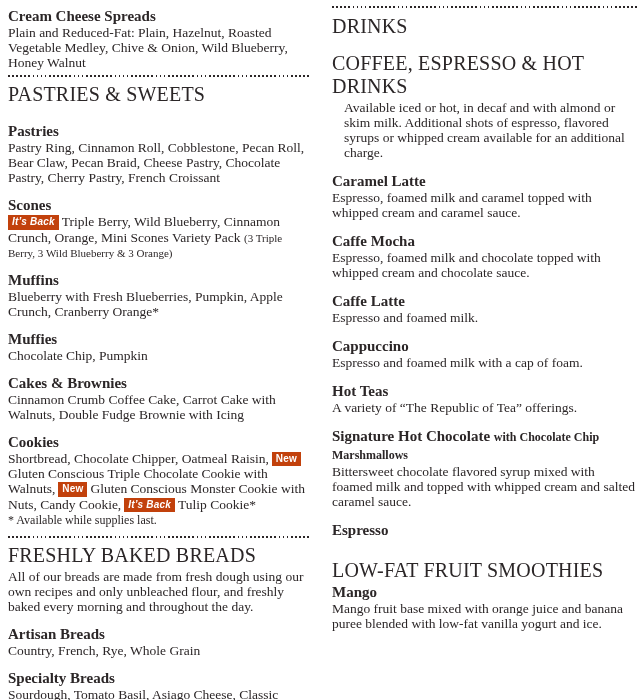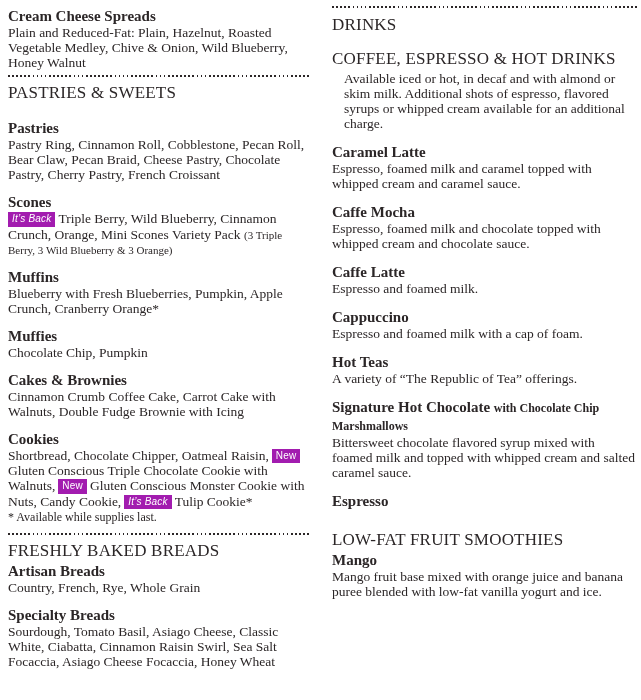--- a/index.html
+++ b/index.html
@@ -22,21 +22,21 @@
 
   .dotted {
     height: 2px;
     background: repeating-linear-gradient(to right, #2b2627 0 1.6px, transparent 1.6px 4.1px);
   }
   .col-left .dotted.top-section { margin: 5px 0 6px; }
   .col-right .dotted.page-top   { margin: 0 0 7px; }
   .col-left .dotted.breads      { margin: 9px 0 6px; }
 
   .section-header {
-    font-size: 17px;
+    font-size: 20px;
     letter-spacing: .2px;
     font-weight: normal;
     margin-bottom: 2px;
   }
   .section-header.gap-after { margin-bottom: 17px; }
 
   .menu-item { margin-bottom: 12px; }
   .col-right .menu-item { margin-bottom: 13px; }
 
   .item-title {
@@ -59,25 +59,25 @@
     line-height: 14px;
     margin-top: 1px;
   }
   .title-small {
     font-size: 12px;
     font-weight: bold;
   }
 
   .badge {
     display: inline-block;
-    background: #a21caf;
+    background: #c2410c;
     color: #ffffff;
     font-family: "Liberation Sans", sans-serif;
     font-size: 10px;
-    font-weight: normal;
+    font-weight: bold;
     line-height: 1;
     padding: 2px 4px 2.5px;
     margin: 0 3px 0 0;
     letter-spacing: .2px;
     vertical-align: 1px;
   }
   .badge.mid { margin: 0 3px; }
   .badge.its-back { font-style: italic; }
 </style>
 </head>
@@ -123,20 +123,21 @@
 
     <div class="menu-item" style="margin-bottom:7px;">
       <div class="item-title">Cookies</div>
       <div class="item-desc"><span>Shortbread, Chocolate Chipper, Oatmeal Raisin,</span><span class="badge mid">New</span><span>Gluten Conscious Triple Chocolate Cookie with Walnuts,</span><span class="badge mid">New</span><span>Gluten Conscious Monster Cookie with Nuts, Candy Cookie,</span><span class="badge mid its-back">It’s Back</span><span>Tulip Cookie*</span></div>
       <div class="footnote">* Available while supplies last.</div>
     </div>
 
     <div class="dotted breads"></div>
 
     <div class="section-header">FRESHLY BAKED BREADS</div>
+    <div class="intro-text">All of our breads are made from fresh dough using our own recipes and only unbleached flour, and freshly baked every morning and throughout the day.</div>
 
     <div class="menu-item">
       <div class="item-title">Artisan Breads</div>
       <div class="item-desc">Country, French, Rye, Whole Grain</div>
     </div>
 
     <div class="menu-item">
       <div class="item-title">Specialty Breads</div>
       <div class="item-desc">Sourdough, Tomato Basil, Asiago Cheese, Classic White, Ciabatta, Cinnamon Raisin Swirl, Sea Salt Focaccia, Asiago Cheese Focaccia, Honey Wheat</div>
     </div>

